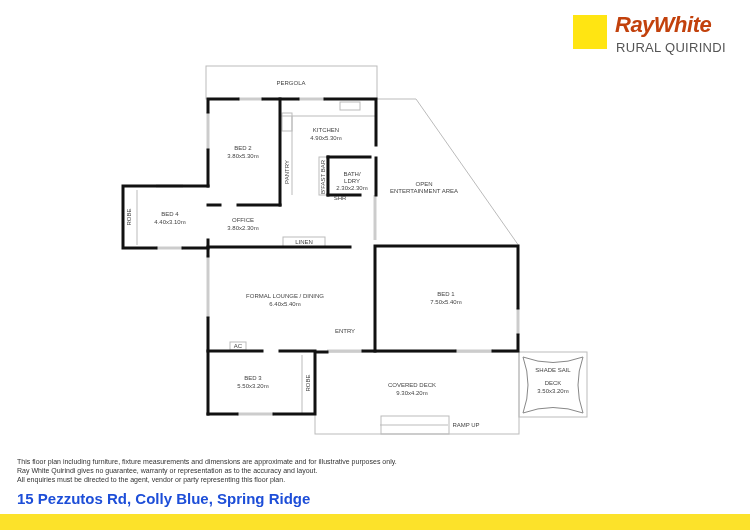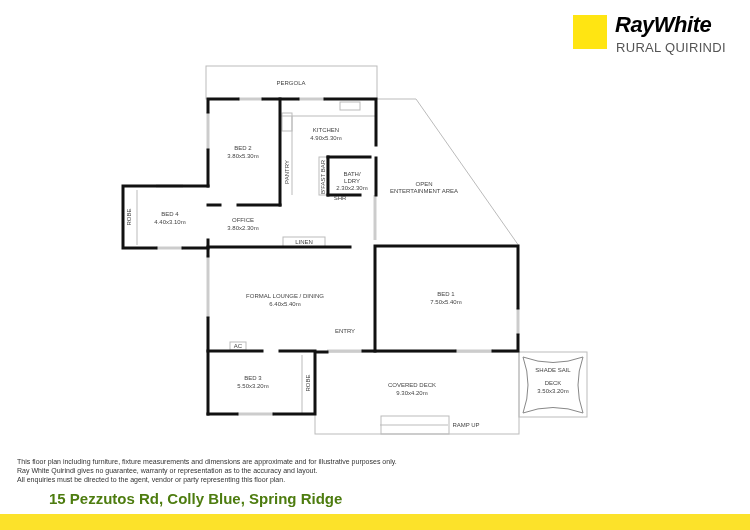--- a/index.html
+++ b/index.html
@@ -1,24 +1,24 @@
 <!DOCTYPE html>
 <html><head>
 <meta charset="utf-8">
 <style>
   html, body { margin:0; padding:0; background:#ffffff; }
   body { width:750px; height:530px; position:relative; overflow:hidden; font-family:"Liberation Sans", sans-serif; }
   .logo-box { position:absolute; left:573px; top:15px; width:34px; height:34px; background:#ffe512; }
-  .brand { position:absolute; left:615px; top:12px; font-family:"Liberation Sans", sans-serif; font-weight:bold; font-style:italic; font-size:22px; color:#000000; letter-spacing:-0.5px; }
+  .brand { position:absolute; left:615px; top:12px; font-family:"Liberation Sans", sans-serif; font-weight:bold; font-style:italic; font-size:22px; color:#c2410c; letter-spacing:-0.5px; }
   .brand-sub { position:absolute; left:616px; top:40px; font-size:13px; color:#555555; letter-spacing:0.3px; }
   .plan { position:absolute; left:0; top:0; width:750px; height:445px; }
   .lbl { font-family:"Liberation Sans", sans-serif; font-size:6px; fill:#444444; text-anchor:middle; }
   .disclaimer { position:absolute; left:17px; top:457px; font-size:7px; line-height:9px; color:#333333; }
   .disclaimer div { white-space:nowrap; }
-  .address { position:absolute; left:17px; top:490px; font-size:15px; font-weight:bold; color:#4d7c0f;margin-left:32px; }
+  .address { position:absolute; left:17px; top:490px; font-size:15px; font-weight:bold; color:#1d4ed8; }
   .bar { position:absolute; left:0; top:514px; width:750px; height:16px; background:#fce22a; }
 </style>
 </head>
 <body>
 
 <div class="logo-box"></div>
 <div class="brand">RayWhite</div>
 <div class="brand-sub">RURAL QUIRINDI</div>
 
 <svg class="plan" viewBox="0 0 750 445" width="750" height="445">

